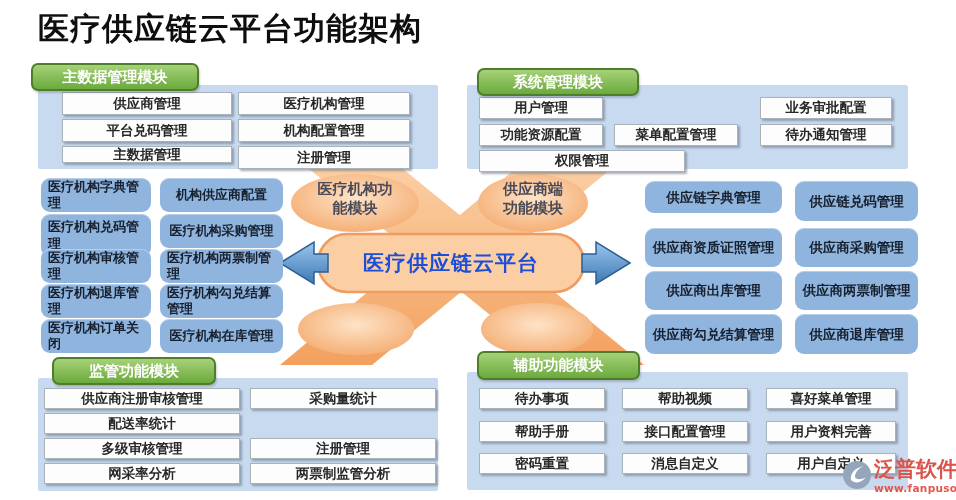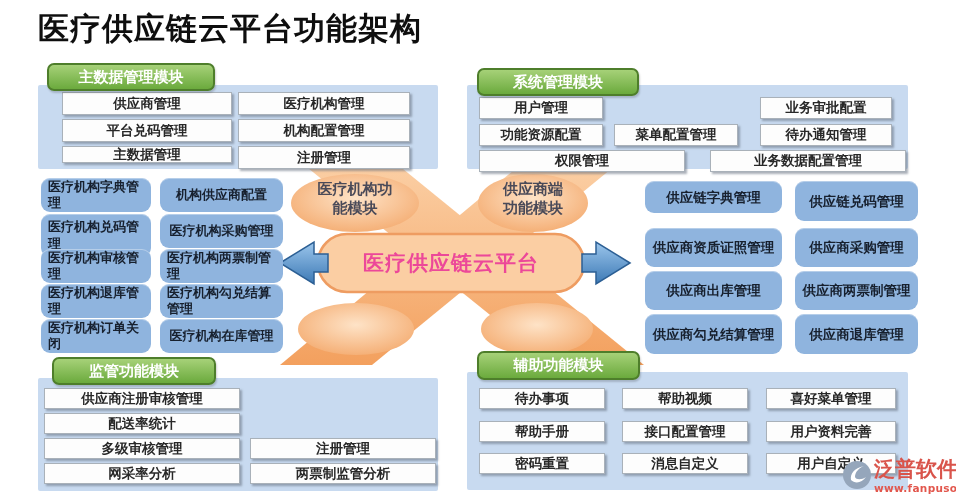--- a/index.html
+++ b/index.html
@@ -31,21 +31,21 @@
   }
   .bbox.r{font-size:13.5px;}
   .deco{position:absolute;left:270px;top:160px;z-index:1;}
   .olabel{
     position:absolute;z-index:4;text-align:center;font-weight:bold;font-size:15px;color:#4a4a58;
     line-height:1.25;
   }
   .platform{
     position:absolute;left:318px;top:234px;width:266px;height:58px;z-index:4;
     display:flex;align-items:center;justify-content:center;
-    font-size:21px;font-weight:bold;color:#ec4899;letter-spacing:1px;white-space:nowrap;
+    font-size:21px;font-weight:bold;color:#1d4ed8;letter-spacing:1px;white-space:nowrap;
   }
   .wm{position:absolute;left:842px;top:457px;z-index:5;display:flex;align-items:flex-start;}
   .wm-icon{width:30px;height:30px;margin-top:3px;}
   .wm-txt{margin-left:2px;}
   .wm-brand{font-size:21px;font-weight:bold;color:#d9544b;white-space:nowrap;line-height:1.2;}
   .wm-url{font-size:10.5px;font-weight:bold;color:#e2574d;white-space:nowrap;letter-spacing:.3px;}
 </style>
 </head>
 <body>
 
@@ -77,39 +77,38 @@
     <rect x="48" y="74" width="266" height="58" rx="29" fill="#fbcea3" stroke="#ee9c61" stroke-width="2.5"></rect>
     <polygon points="10,103 44,82 44,94 58,94 58,112 44,112 44,124" fill="url(#gArr)" stroke="#2c5f94" stroke-width="1.5"></polygon>
     <polygon points="360,103 326,82 326,94 312,94 312,112 326,112 326,124" fill="url(#gArr)" stroke="#2c5f94" stroke-width="1.5"></polygon>
   </svg>
 
   <div class="panel" style="left:38px;top:85px;width:400px;height:84px"></div>
   <div class="panel" style="left:467px;top:85px;width:441px;height:84px"></div>
   <div class="panel" style="left:38px;top:378px;width:400px;height:113px"></div>
   <div class="panel" style="left:467px;top:372px;width:441px;height:118px"></div>
 
-  <div class="ghead" style="left:47px;top:63px;width:168px;height:28px">主数据管理模块</div>
+  <div class="ghead" style="left:31px;top:63px;width:168px;height:28px">主数据管理模块</div>
   <div class="ghead" style="left:477px;top:68px;width:162px;height:28px">系统管理模块</div>
   <div class="ghead" style="left:52px;top:357px;width:164px;height:28px">监管功能模块</div>
   <div class="ghead" style="left:477px;top:351px;width:163px;height:29px">辅助功能模块</div>
 
   <div class="wbox" style="left:62px;top:92px;width:170px;height:23px">供应商管理</div>
   <div class="wbox" style="left:238px;top:92px;width:172px;height:23px">医疗机构管理</div>
   <div class="wbox" style="left:62px;top:119px;width:170px;height:23px">平台兑码管理</div>
   <div class="wbox" style="left:238px;top:119px;width:172px;height:23px">机构配置管理</div>
   <div class="wbox" style="left:62px;top:146px;width:170px;height:17px">主数据管理</div>
   <div class="wbox" style="left:238px;top:146px;width:172px;height:23px">注册管理</div>
 
   <div class="wbox" style="left:479px;top:97px;width:124px;height:22px">用户管理</div>
   <div class="wbox" style="left:760px;top:97px;width:132px;height:22px">业务审批配置</div>
   <div class="wbox" style="left:479px;top:124px;width:124px;height:22px">功能资源配置</div>
   <div class="wbox" style="left:614px;top:124px;width:124px;height:22px">菜单配置管理</div>
   <div class="wbox" style="left:760px;top:124px;width:132px;height:22px">待办通知管理</div>
   <div class="wbox" style="left:479px;top:150px;width:206px;height:22px">权限管理</div>
-  <div class="wbox" style="left:710px;top:150px;width:196px;height:22px">业务数据配置管理</div>
 
   <div class="bbox" style="left:41px;top:178px;width:110px;height:34px">医疗机构字典管理</div>
   <div class="bbox" style="left:41px;top:214px;width:110px;height:43px">医疗机构兑码管理</div>
   <div class="bbox" style="left:41px;top:249px;width:110px;height:34px">医疗机构审核管理</div>
   <div class="bbox" style="left:41px;top:284px;width:110px;height:34px">医疗机构退库管理</div>
   <div class="bbox" style="left:41px;top:319px;width:110px;height:34px">医疗机构订单关闭</div>
   <div class="bbox" style="left:160px;top:178px;width:123px;height:34px">机构供应商配置</div>
   <div class="bbox" style="left:160px;top:214px;width:123px;height:34px">医疗机构采购管理</div>
   <div class="bbox" style="left:160px;top:249px;width:123px;height:34px">医疗机构两票制管理</div>
   <div class="bbox" style="left:160px;top:284px;width:123px;height:34px">医疗机构勾兑结算管理</div>
@@ -122,20 +121,21 @@
   <div class="bbox r" style="left:795px;top:181px;width:123px;height:40px">供应链兑码管理</div>
   <div class="bbox r" style="left:795px;top:228px;width:123px;height:39px">供应商采购管理</div>
   <div class="bbox r" style="left:795px;top:271px;width:123px;height:39px">供应商两票制管理</div>
   <div class="bbox r" style="left:795px;top:314px;width:123px;height:40px">供应商退库管理</div>
 
   <div class="olabel" style="left:314px;top:180px;width:82px">医疗机构功能模块</div>
   <div class="olabel" style="left:501px;top:180px;width:64px">供应商端功能模块</div>
   <div class="platform">医疗供应链云平台</div>
 
   <div class="wbox" style="left:44px;top:388px;width:196px;height:21px">供应商注册审核管理</div>
+  <div class="wbox" style="left:250px;top:388px;width:186px;height:21px">采购量统计</div>
   <div class="wbox" style="left:44px;top:413px;width:196px;height:21px">配送率统计</div>
   <div class="wbox" style="left:44px;top:438px;width:196px;height:21px">多级审核管理</div>
   <div class="wbox" style="left:250px;top:438px;width:186px;height:21px">注册管理</div>
   <div class="wbox" style="left:44px;top:463px;width:196px;height:21px">网采率分析</div>
   <div class="wbox" style="left:250px;top:463px;width:186px;height:21px">两票制监管分析</div>
 
   <div class="wbox" style="left:479px;top:388px;width:126px;height:21px">待办事项</div>
   <div class="wbox" style="left:622px;top:388px;width:126px;height:21px">帮助视频</div>
   <div class="wbox" style="left:766px;top:388px;width:130px;height:21px">喜好菜单管理</div>
   <div class="wbox" style="left:479px;top:421px;width:126px;height:21px">帮助手册</div>

